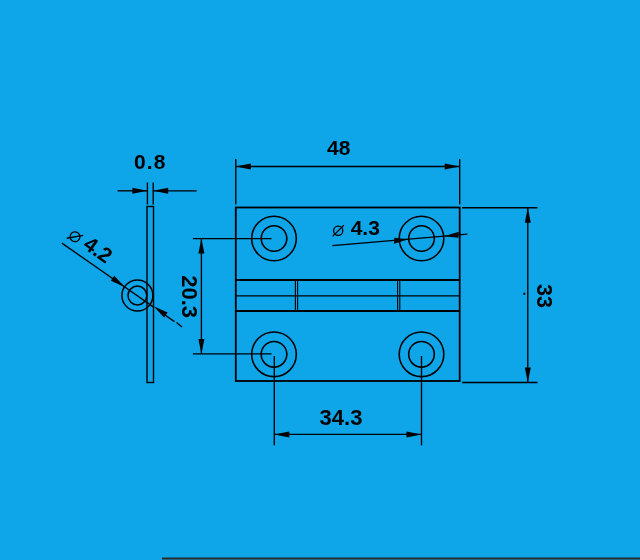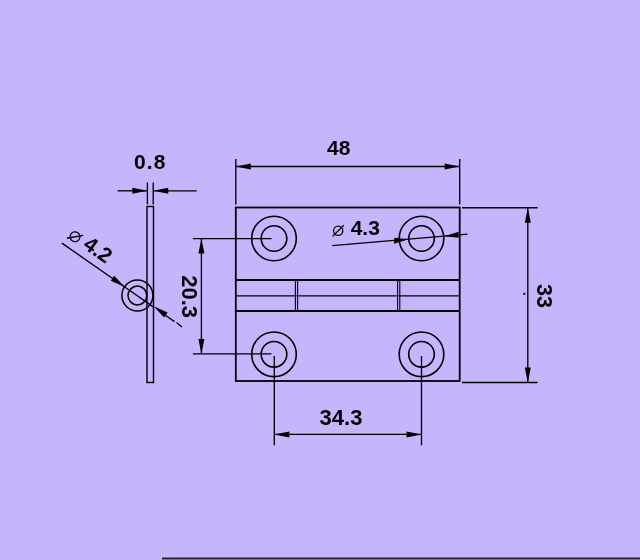--- a/index.html
+++ b/index.html
@@ -1,16 +1,16 @@
 <!DOCTYPE html>
 <html><head>
 <meta charset="utf-8">
 <style>
   html,body{margin:0;padding:0;background:#ffffff;}
-  .wrap{width:640px;height:560px;position:relative;overflow:hidden;background:#c4b5fd;}
+  .wrap{width:640px;height:560px;position:relative;overflow:hidden;background:#0ea5e9;}
   text{font-family:"Liberation Sans",sans-serif;font-weight:bold;fill:#000;}
 </style>
 </head>
 <body>
 <div class="wrap">
 <svg width="640" height="560" viewBox="0 0 640 560">
 
   <rect x="235.8" y="207.5" width="223.9" height="173.5" fill="none" stroke="#000" stroke-width="1.8"></rect>
 
   <line x1="235.8" y1="280" x2="459.7" y2="280" stroke="#000" stroke-width="2"></line>

